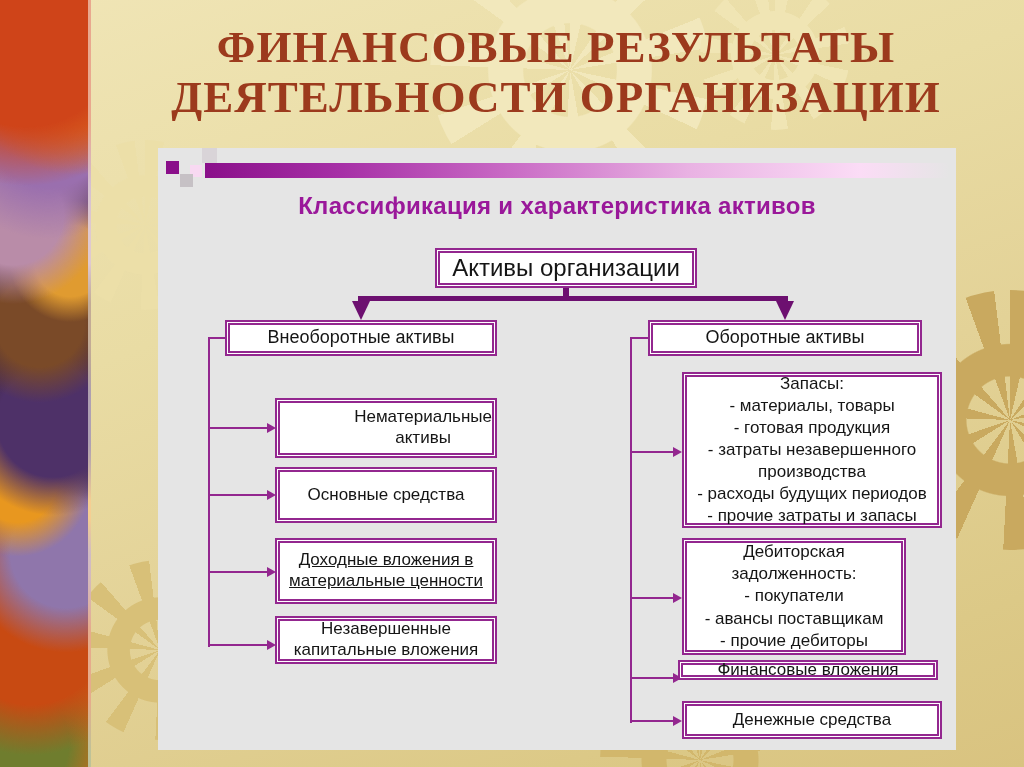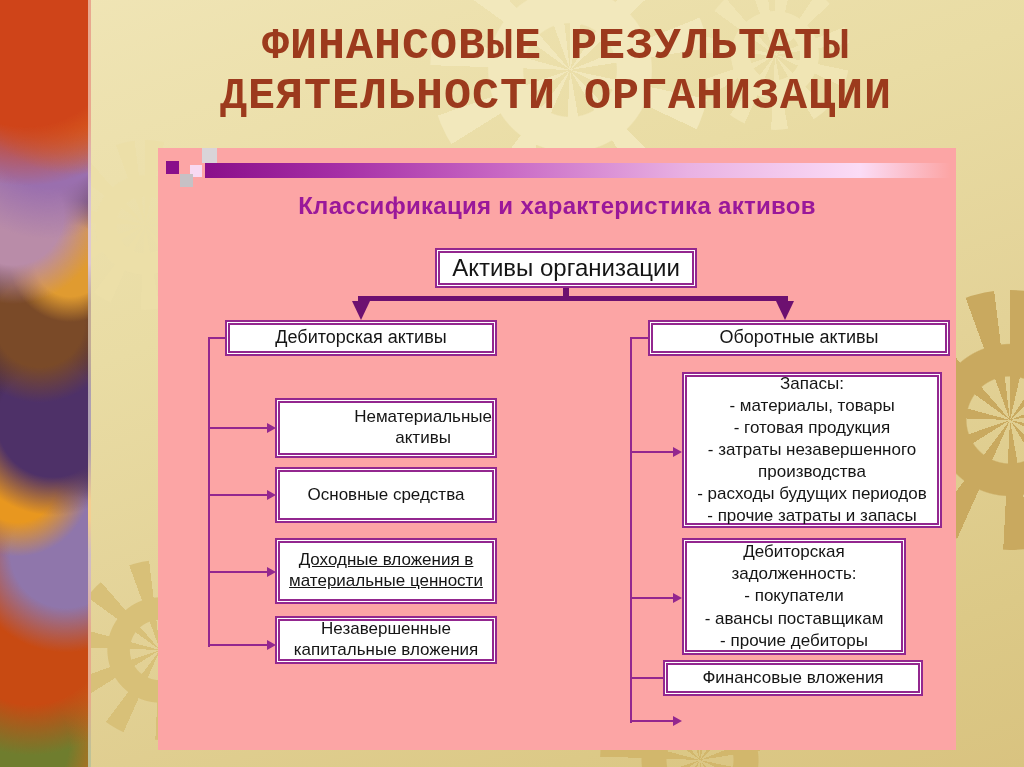--- a/index.html
+++ b/index.html
@@ -29,27 +29,27 @@
       radial-gradient(circle at 75% 72%, #8f76ab 0 10%, rgba(0,0,0,0) 18%),
       radial-gradient(circle at 35% 82%, #c84a12 0 12%, rgba(0,0,0,0) 20%),
       radial-gradient(circle at 10% 97%, #6f7d2e 0 8%, rgba(0,0,0,0) 14%),
       radial-gradient(circle at 80% 95%, #d86a1a 0 11%, rgba(0,0,0,0) 18%);
     border-right:3px solid rgba(255,252,240,.55);
   }
   
   .slide-title{
     position:absolute;left:92px;right:4px;top:22px;
     text-align:center;color:#9c3a1d;
-    font-family:Liberation Mono, monospace;
+    font-family:Liberation Serif, serif;
     font-weight:bold;font-size:45px;line-height:1.12;letter-spacing:1px;
   }
   
   .panel{
     position:absolute;left:158px;top:148px;width:798px;height:602px;
-    background:#fca5a5;
+    background:#e5e5e5;
   }
   .deco-sq{position:absolute;}
   .grad-bar{
     position:absolute;left:47px;top:15px;width:745px;height:15px;
     background:linear-gradient(90deg,#8a0f8a 0%,#a62fa6 18%,#c868c4 40%,#e9b2e3 65%,#fbdcf6 88%,rgba(251,220,246,0) 100%);
   }
   .panel-heading{
     position:absolute;left:0;right:0;top:44px;text-align:center;
     color:#9a189a;font-weight:bold;font-size:24px;letter-spacing:.3px;
   }
@@ -109,23 +109,23 @@
   <div class="dbox root-box" style="left:277px;top:100px;width:262px;height:40px;">
     <span class="txt">Активы организации</span>
   </div>
 
   <div class="thick" style="left:405px;top:140px;width:6px;height:10px;"></div>
   <div class="thick" style="left:200px;top:148px;width:430px;height:5px;"></div>
   <div class="arrow-down" style="left:194px;top:153px;"></div>
   <div class="arrow-down" style="left:618px;top:153px;"></div>
 
   <div class="dbox branch-box" style="left:67px;top:172px;width:272px;height:36px;">
-    <span class="txt">Дебиторская активы</span>
+    <span class="txt">Внеоборотные активы</span>
   </div>
-  <div class="dbox branch-box" style="left:490px;top:172px;width:302px;height:36px;">
+  <div class="dbox branch-box" style="left:490px;top:172px;width:274px;height:36px;">
     <span class="txt">Оборотные активы</span>
   </div>
 
   <div class="thin" style="left:50px;top:189px;width:17px;height:2px;"></div>
   <div class="thin" style="left:50px;top:189px;width:2px;height:310px;"></div>
   <div class="thin" style="left:50px;top:279px;width:60px;height:2px;"></div>
   <div class="arrow-right" style="left:109px;top:275px;"></div>
   <div class="thin" style="left:50px;top:346px;width:60px;height:2px;"></div>
   <div class="arrow-right" style="left:109px;top:342px;"></div>
   <div class="thin" style="left:50px;top:423px;width:60px;height:2px;"></div>
@@ -168,17 +168,20 @@
 - расходы будущих периодов
 - прочие затраты и запасы</span>
   </div>
   <div class="dbox leaf leaf-list" style="left:524px;top:390px;width:224px;height:117px;">
     <span class="txt">Дебиторская
 задолженность:
 - покупатели
 - авансы поставщикам
 - прочие дебиторы</span>
   </div>
-  <div class="dbox leaf" style="left:505px;top:512px;width:260px;height:36px;">
+  <div class="dbox leaf" style="left:520px;top:512px;width:260px;height:20px;">
     <span class="txt">Финансовые вложения</span>
+  </div>
+  <div class="dbox leaf" style="left:524px;top:553px;width:260px;height:38px;">
+    <span class="txt">Денежные средства</span>
   </div>
 
 </div>
 
 </body></html>

